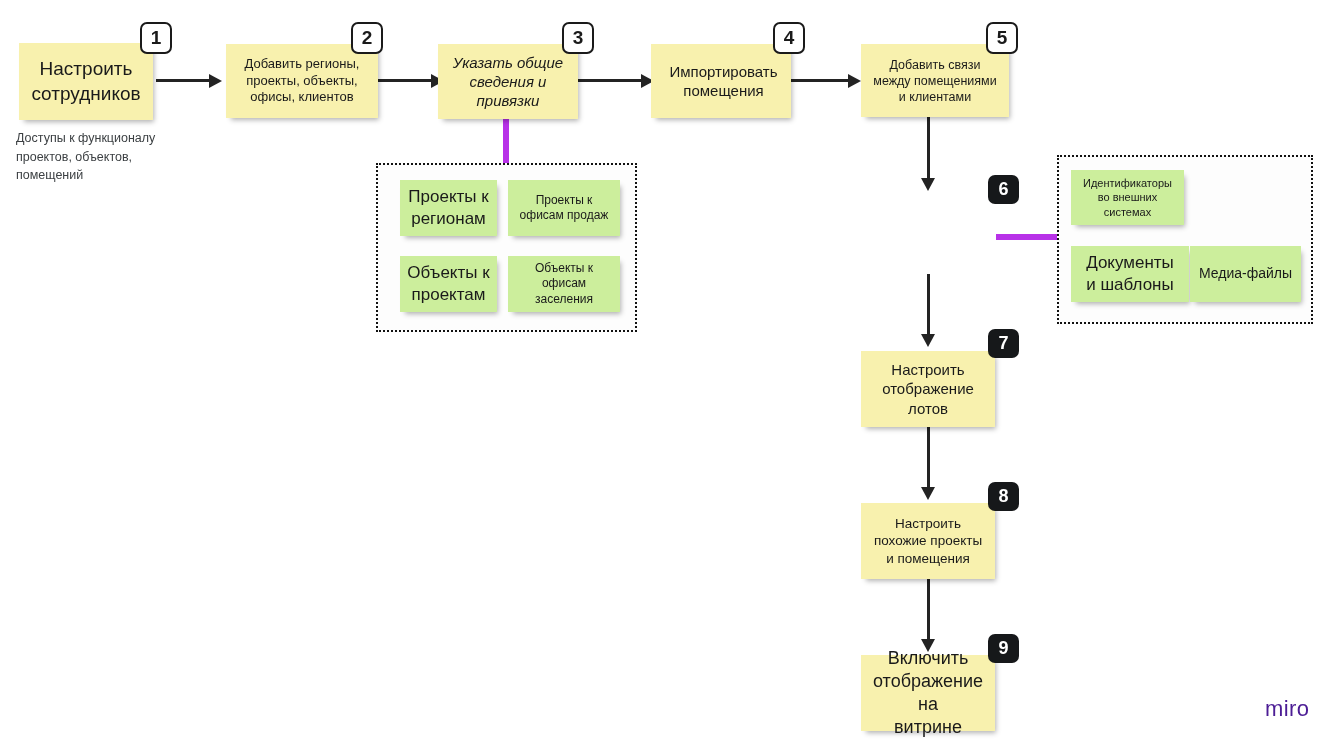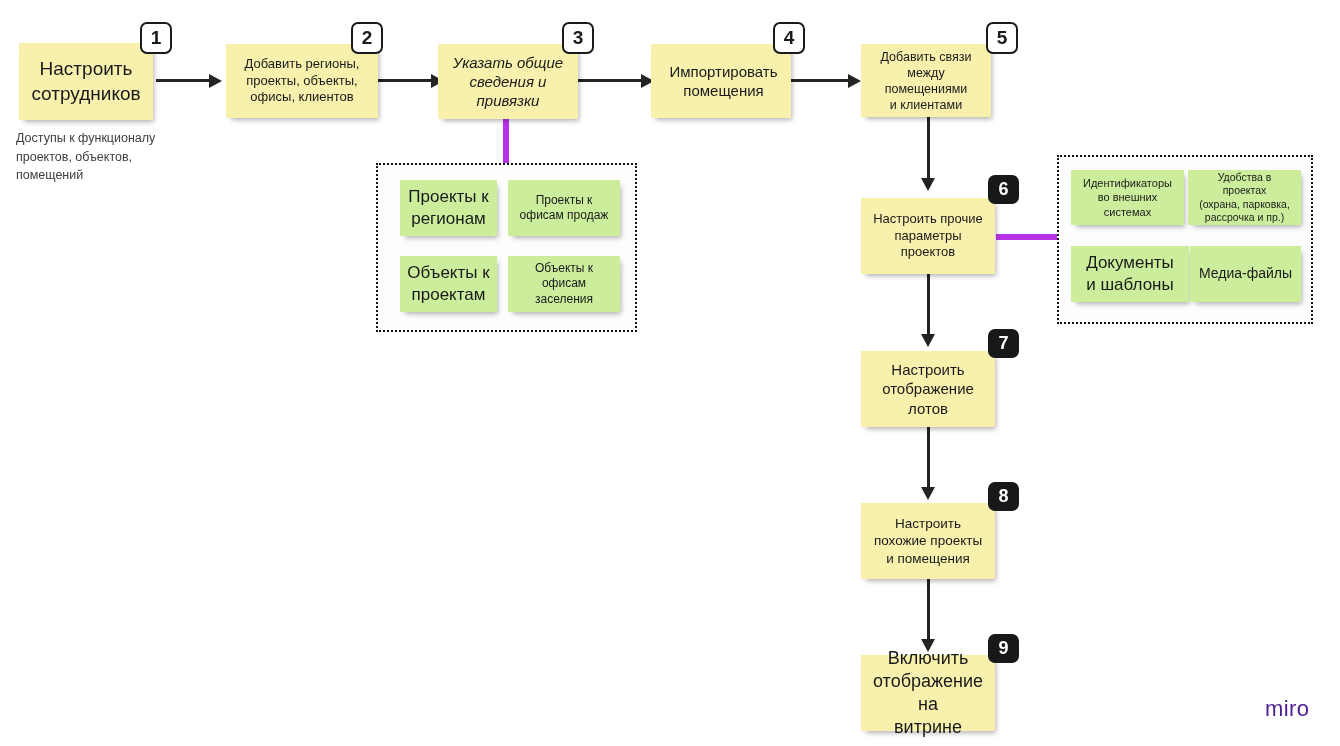--- a/index.html
+++ b/index.html
@@ -179,38 +179,33 @@
   </div>
 
   <div class="note yellow" style="left:651px; top:44px; width:140px; height:74px; font-size:15px;padding-left:12px;">
     <span style="white-space: pre-line;">Импортировать
 помещения</span>
   </div>
   <div class="badge light" style="left:773px; top:22px;">
     <span>4</span>
   </div>
 
-  <div class="note yellow" style="left:861px; top:44px; width:130px; height:73px; font-size:12.5px;">
+  <div class="note yellow" style="left:861px; top:44px; width:148px; height:73px; font-size:12.5px;">
     <span style="white-space: pre-line;">Добавить связи
 между помещениями
 и клиентами</span>
   </div>
   <div class="badge light" style="left:986px; top:22px;">
     <span>5</span>
   </div>
 
   <div class="caption" style="left: 16px; top: 129px; width: 185px; white-space: pre-line;">Доступы к функционалу
 проектов, объектов,
 помещений</div>
 
-  <div class="note yellow" style="left:861px; top:198px; width:134px; height:76px; font-size:13px;">
-    <span style="white-space: pre-line;">Настроить прочие
-параметры
-проектов</span>
-  </div>
   <div class="badge dark" style="left:988px; top:175px;">
     <span>6</span>
   </div>
 
   <div class="note yellow" style="left:861px; top:351px; width:134px; height:76px; font-size:15px;">
     <span style="white-space: pre-line;">Настроить
 отображение
 лотов</span>
   </div>
   <div class="badge dark" style="left:988px; top:329px;">
@@ -255,25 +250,20 @@
 заселения</span>
   </div>
 
   <div class="group-box" style="left:1057px; top:155px; width:256px; height:169px;"></div>
 
   <div class="note green" style="left:1071px; top:170px; width:113px; height:55px; font-size:11px;">
     <span style="white-space: pre-line;">Идентификаторы
 во внешних
 системах</span>
   </div>
-  <div class="note green" style="left:1188px; top:170px; width:113px; height:55px; font-size:10.5px;">
-    <span style="white-space: pre-line;">Удобства в проектах
-(охрана, парковка,
-рассрочка и пр.)</span>
-  </div>
   <div class="note green" style="left:1071px; top:246px; width:118px; height:56px; font-size:17px;">
     <span style="white-space: pre-line;">Документы
 и шаблоны</span>
   </div>
   <div class="note green" style="left:1190px; top:246px; width:111px; height:56px; font-size:14px;">
     <span style="white-space: pre-line;">Медиа-файлы</span>
   </div>
 
   <div id="watermark" style="left:1265px; top:696px;">miro</div>
 

